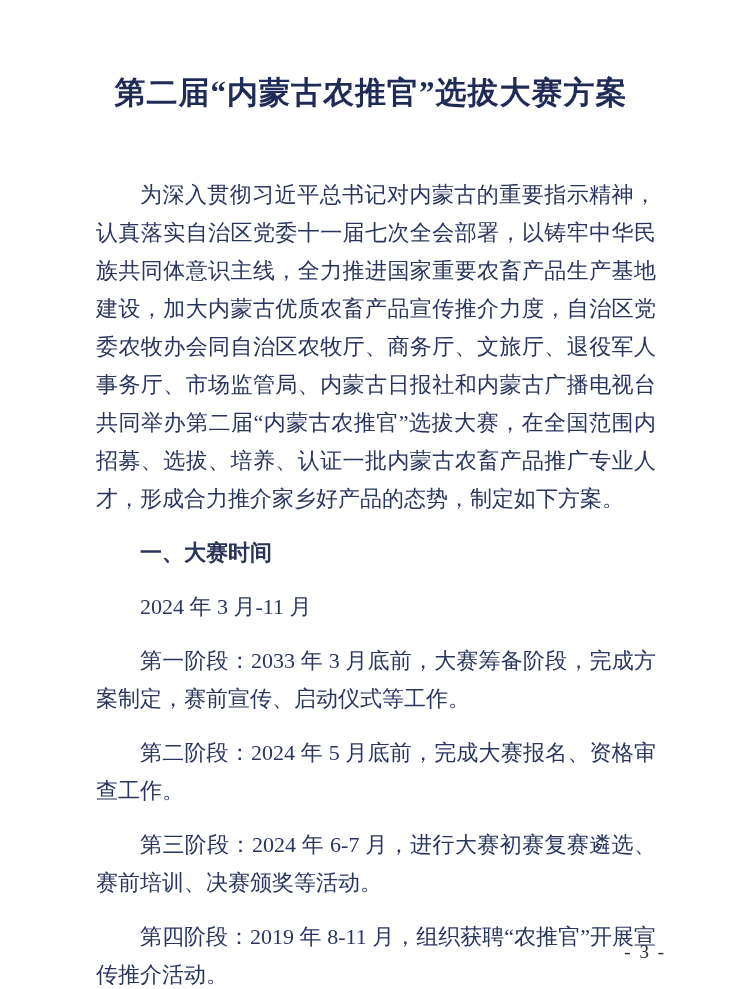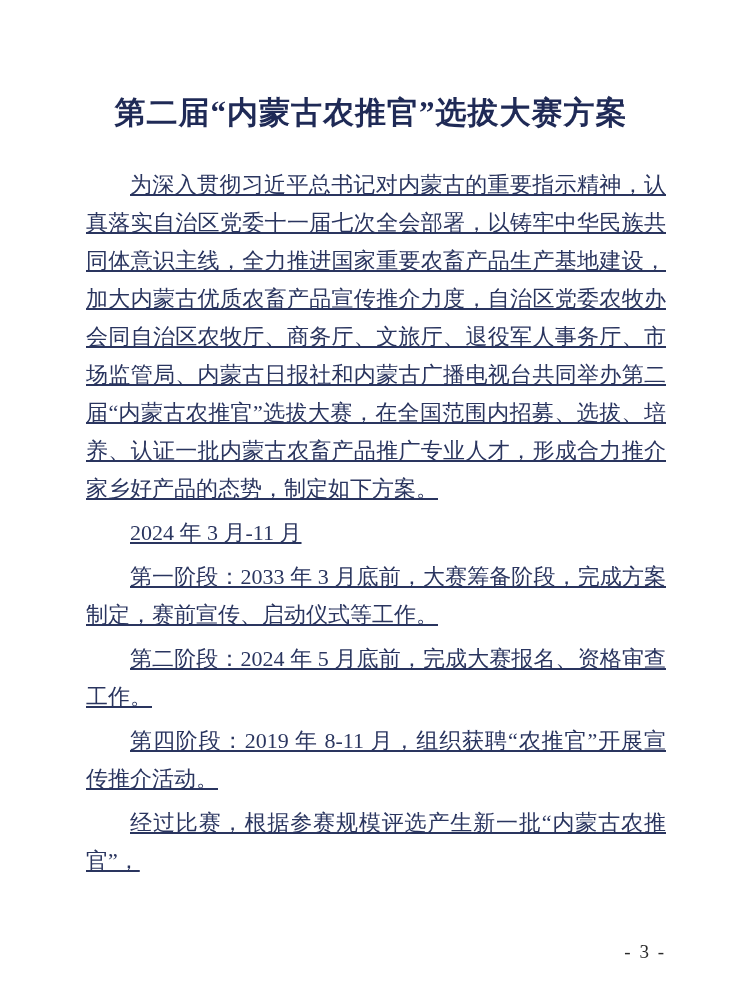--- a/index.html
+++ b/index.html
@@ -11,44 +11,43 @@
     position: relative;
     width: 742px;
     height: 989px;
     margin: 0 auto;
     background: #ffffff;
     overflow: hidden;
     box-sizing: border-box;
   }
   .doc-title {
     margin: 0;
-    padding-top: 92px;
+    padding-top: 72px;
     text-align: center;
     font-family: "Liberation Serif", "DejaVu Serif", serif;
     font-weight: 700;
     font-size: 31px;
     letter-spacing: 1px;
     color: #1f2a56;
   }
   .doc-body {
     position: absolute;
     left: 80px;
     top: 160px;
     width: 592px;
     font-family: "Liberation Serif", "DejaVu Serif", serif;
     font-size: 22px;
     line-height: 38px;
     color: #2a355f;
     text-align: justify;
     text-justify: inter-ideograph;
   }
   .doc-body p {
-    margin: 6px;
+    margin: 16px;
     text-indent: 2em;
-    text-decoration: underline;
   }
   .heading-p {
     font-family: "Liberation Sans", "DejaVu Sans", sans-serif;
     font-weight: 700;
     color: #293459;
   }
   .page-number {
     position: absolute;
     right: 76px;
     bottom: 26px;
@@ -60,22 +59,24 @@
 </style>
 </head>
 <body>
 
 <div class="page">
 
   <h1 class="doc-title">第二届“内蒙古农推官”选拔大赛方案</h1>
 
   <div class="doc-body">
     <p class="body-p">为深入贯彻习近平总书记对内蒙古的重要指示精神，认真落实自治区党委十一届七次全会部署，以铸牢中华民族共同体意识主线，全力推进国家重要农畜产品生产基地建设，加大内蒙古优质农畜产品宣传推介力度，自治区党委农牧办会同自治区农牧厅、商务厅、文旅厅、退役军人事务厅、市场监管局、内蒙古日报社和内蒙古广播电视台共同举办第二届“内蒙古农推官”选拔大赛，在全国范围内招募、选拔、培养、认证一批内蒙古农畜产品推广专业人才，形成合力推介家乡好产品的态势，制定如下方案。</p>
+    <p class="heading-p">一、大赛时间</p>
     <p class="body-p">2024 年 3 月-11 月</p>
     <p class="body-p">第一阶段：2033 年 3 月底前，大赛筹备阶段，完成方案制定，赛前宣传、启动仪式等工作。</p>
     <p class="body-p">第二阶段：2024 年 5 月底前，完成大赛报名、资格审查工作。</p>
+    <p class="body-p">第三阶段：2024 年 6-7 月，进行大赛初赛复赛遴选、赛前培训、决赛颁奖等活动。</p>
     <p class="body-p">第四阶段：2019 年 8-11 月，组织获聘“农推官”开展宣传推介活动。</p>
     <p class="body-p">经过比赛，根据参赛规模评选产生新一批“内蒙古农推官”，</p>
   </div>
 
   <div class="page-number">- 3 -</div>
 
 </div>
 
 </body></html>

